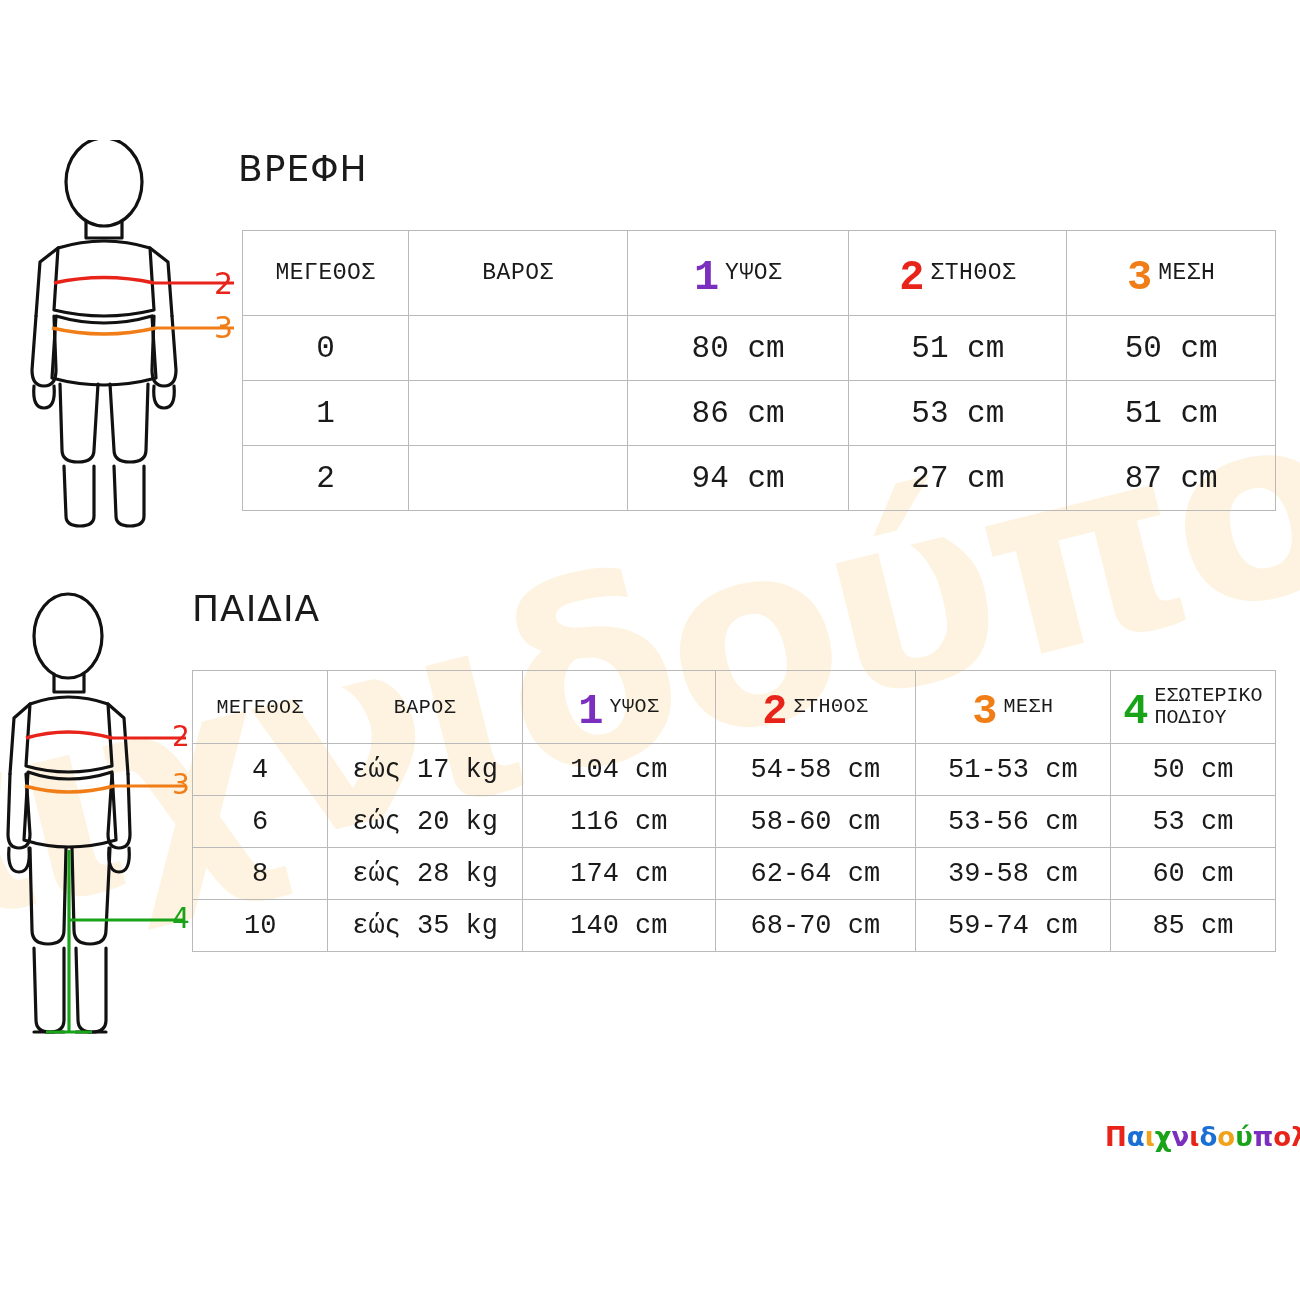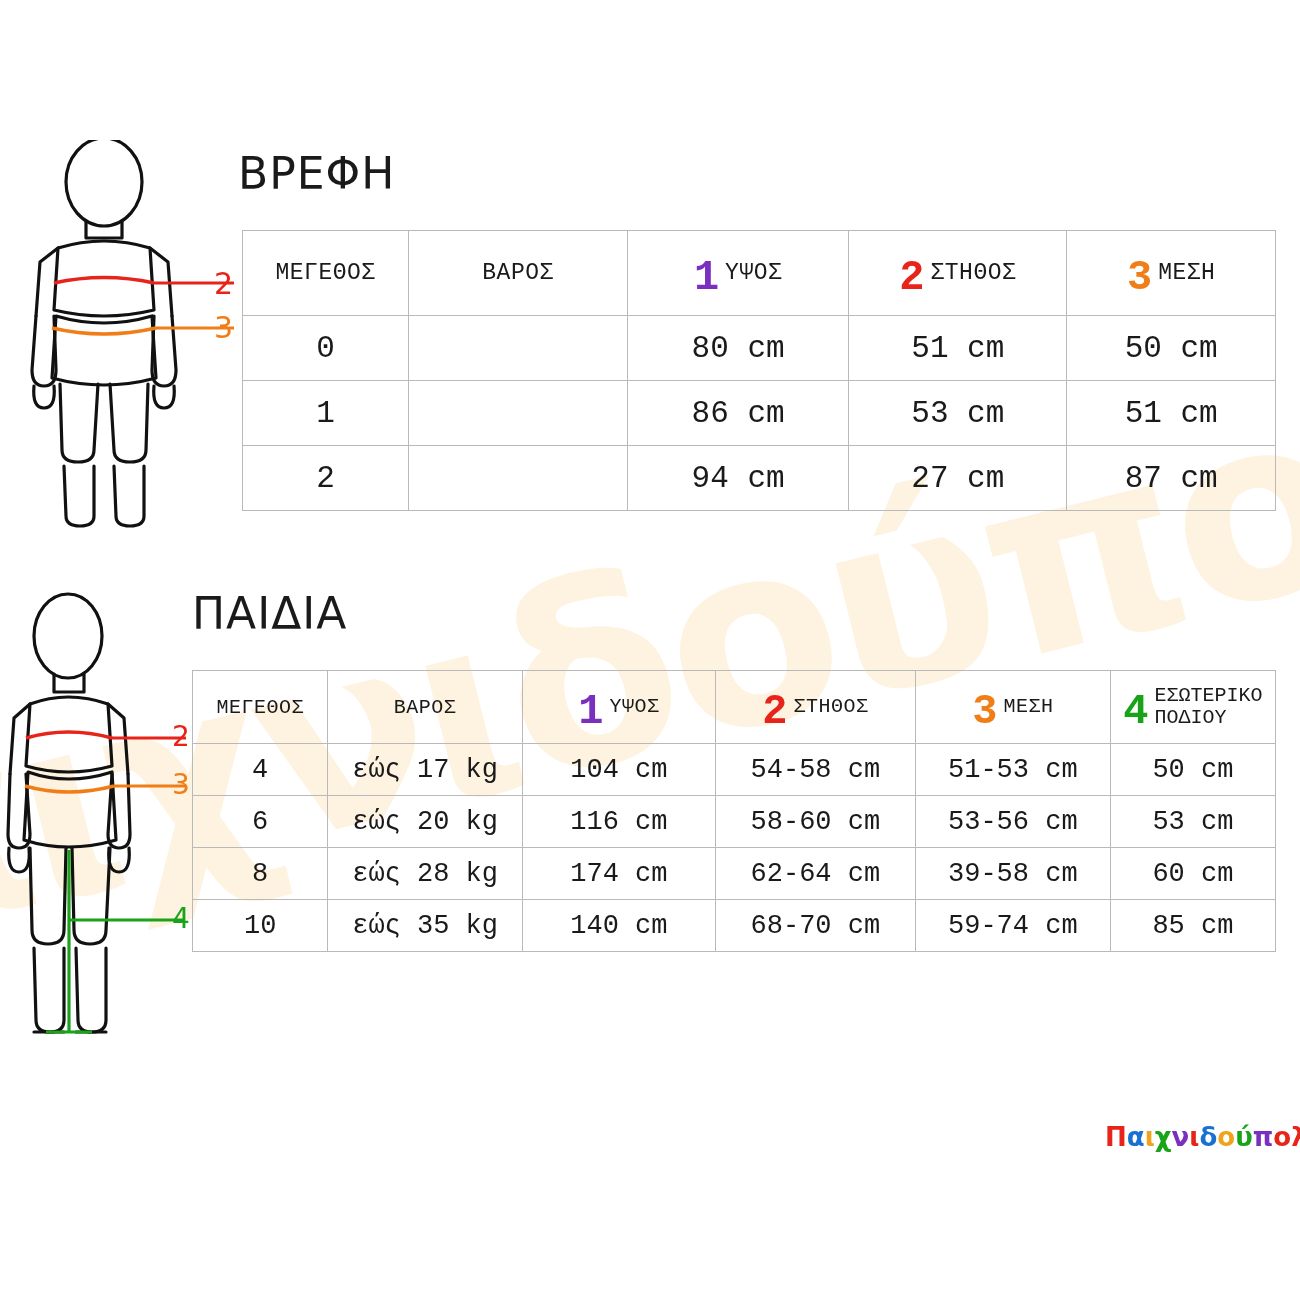--- a/index.html
+++ b/index.html
@@ -41,21 +41,21 @@
   .section {
     position: absolute;
     z-index: 2;
   }
   #section-infants { left: 0; top: 120px; width: 1300px; }
   #section-kids    { left: 0; top: 570px; width: 1300px; }
 
   .section-title {
     position: absolute;
     font-family: "DejaVu Sans", sans-serif;
-    font-size: 44px;
+    font-size: 36px;
     letter-spacing: 1px;
     color: #1a1a1a;
   }
   #title-infants { left: 238px; top: 28px; }
   #title-kids    { left: 192px; top: 18px; }
 
   
   .figure { position: absolute; }
   #figure-infant { left: 18px; top: 20px; }
   #figure-kid    { left: 6px;  top: 20px; }

